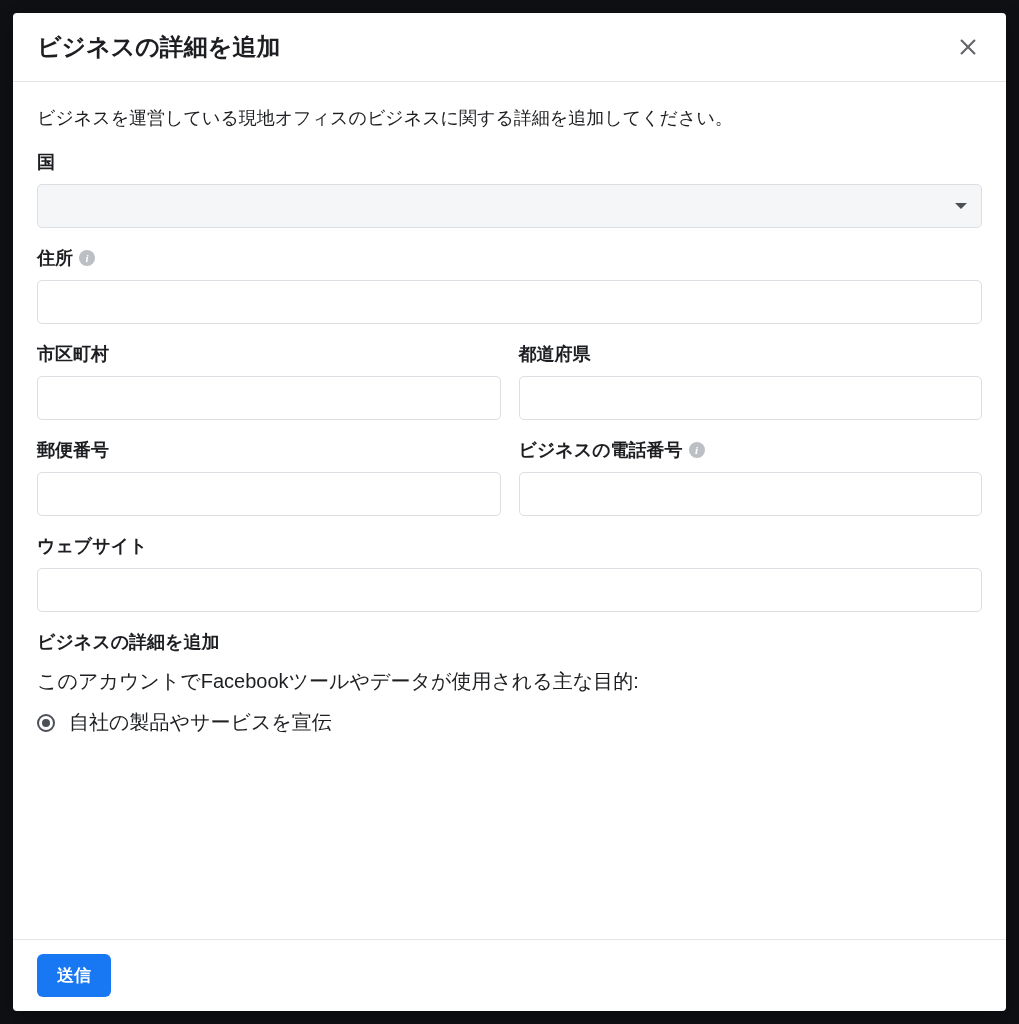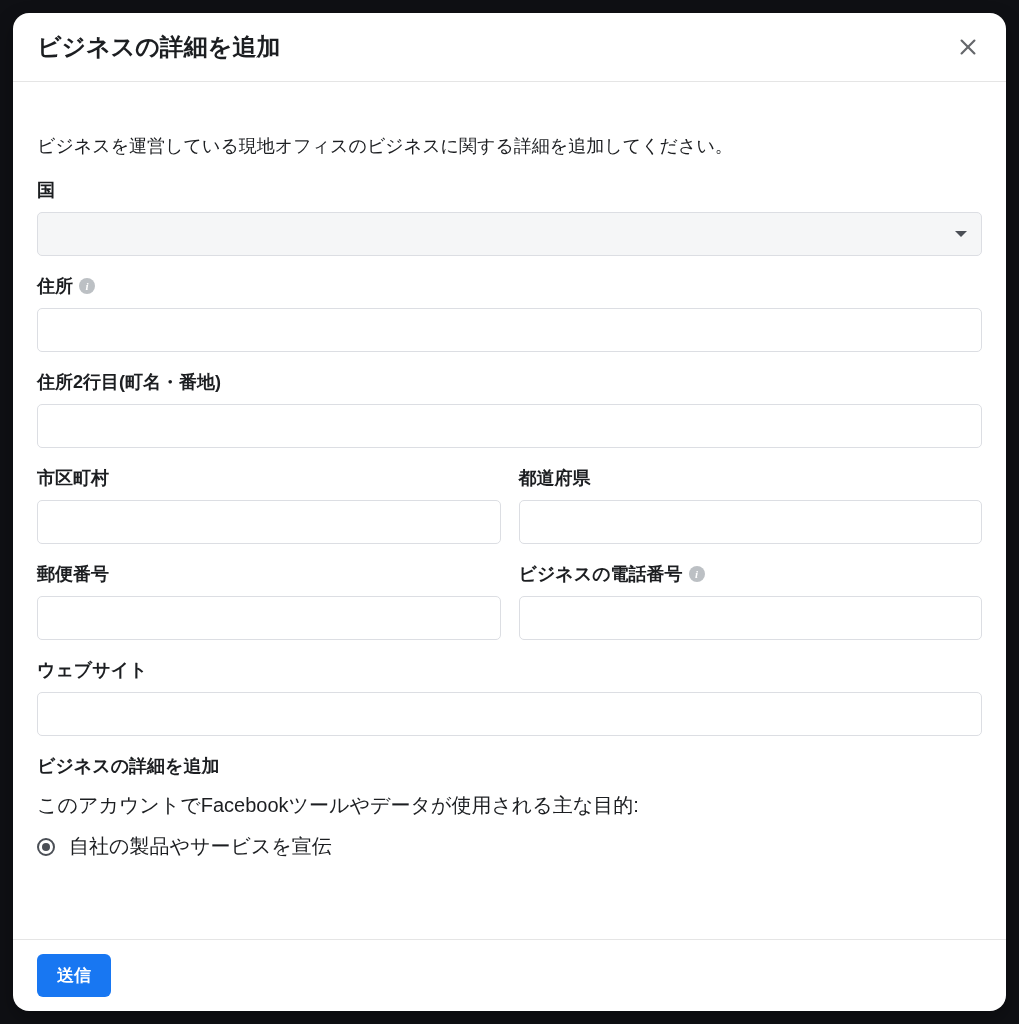--- a/index.html
+++ b/index.html
@@ -6,27 +6,26 @@
     body {
       font-family: -apple-system, BlinkMacSystemFont, "Hiragino Sans", "Hiragino Kaku Gothic ProN", Meiryo, sans-serif;
       background: #0f1014;
       width: 1019px;
       height: 1024px;
       padding: 13px;
       overflow: hidden;
     }
     .modal {
       background: #fff;
-      border-radius: 16px;
+      border-radius: 4px;
       width: 100%;
       height: 100%;
       display: flex;
       flex-direction: column;
       box-shadow: 0 8px 20px rgba(0,0,0,0.3);
-      gap: 28px;
     }
     .modal-header {
       display: flex;
       align-items: center;
       justify-content: space-between;
       padding: 18px 24px;
       border-bottom: 1px solid #e5e5e5;
     }
     .modal-title {
       font-size: 24px;
@@ -188,24 +187,20 @@
     </div>
 
     <div class="form-group">
       <div class="label">
         <span>住所</span>
         <span class="info-icon">i</span>
       </div>
       <input class="text-input" type="text" value="" style="">
     </div>
 
-    <div class="form-group">
-      <div class="label">住所2行目(町名・番地)</div>
-      <input class="text-input" type="text" value="" style="">
-    </div>
 
     <div class="row-2">
       <div class="form-group">
         <div class="label">市区町村</div>
         <input class="text-input" type="text" value="" style="">
       </div>
       <div class="form-group">
         <div class="label">都道府県</div>
         <input class="text-input" type="text" value="" style="">
       </div>

